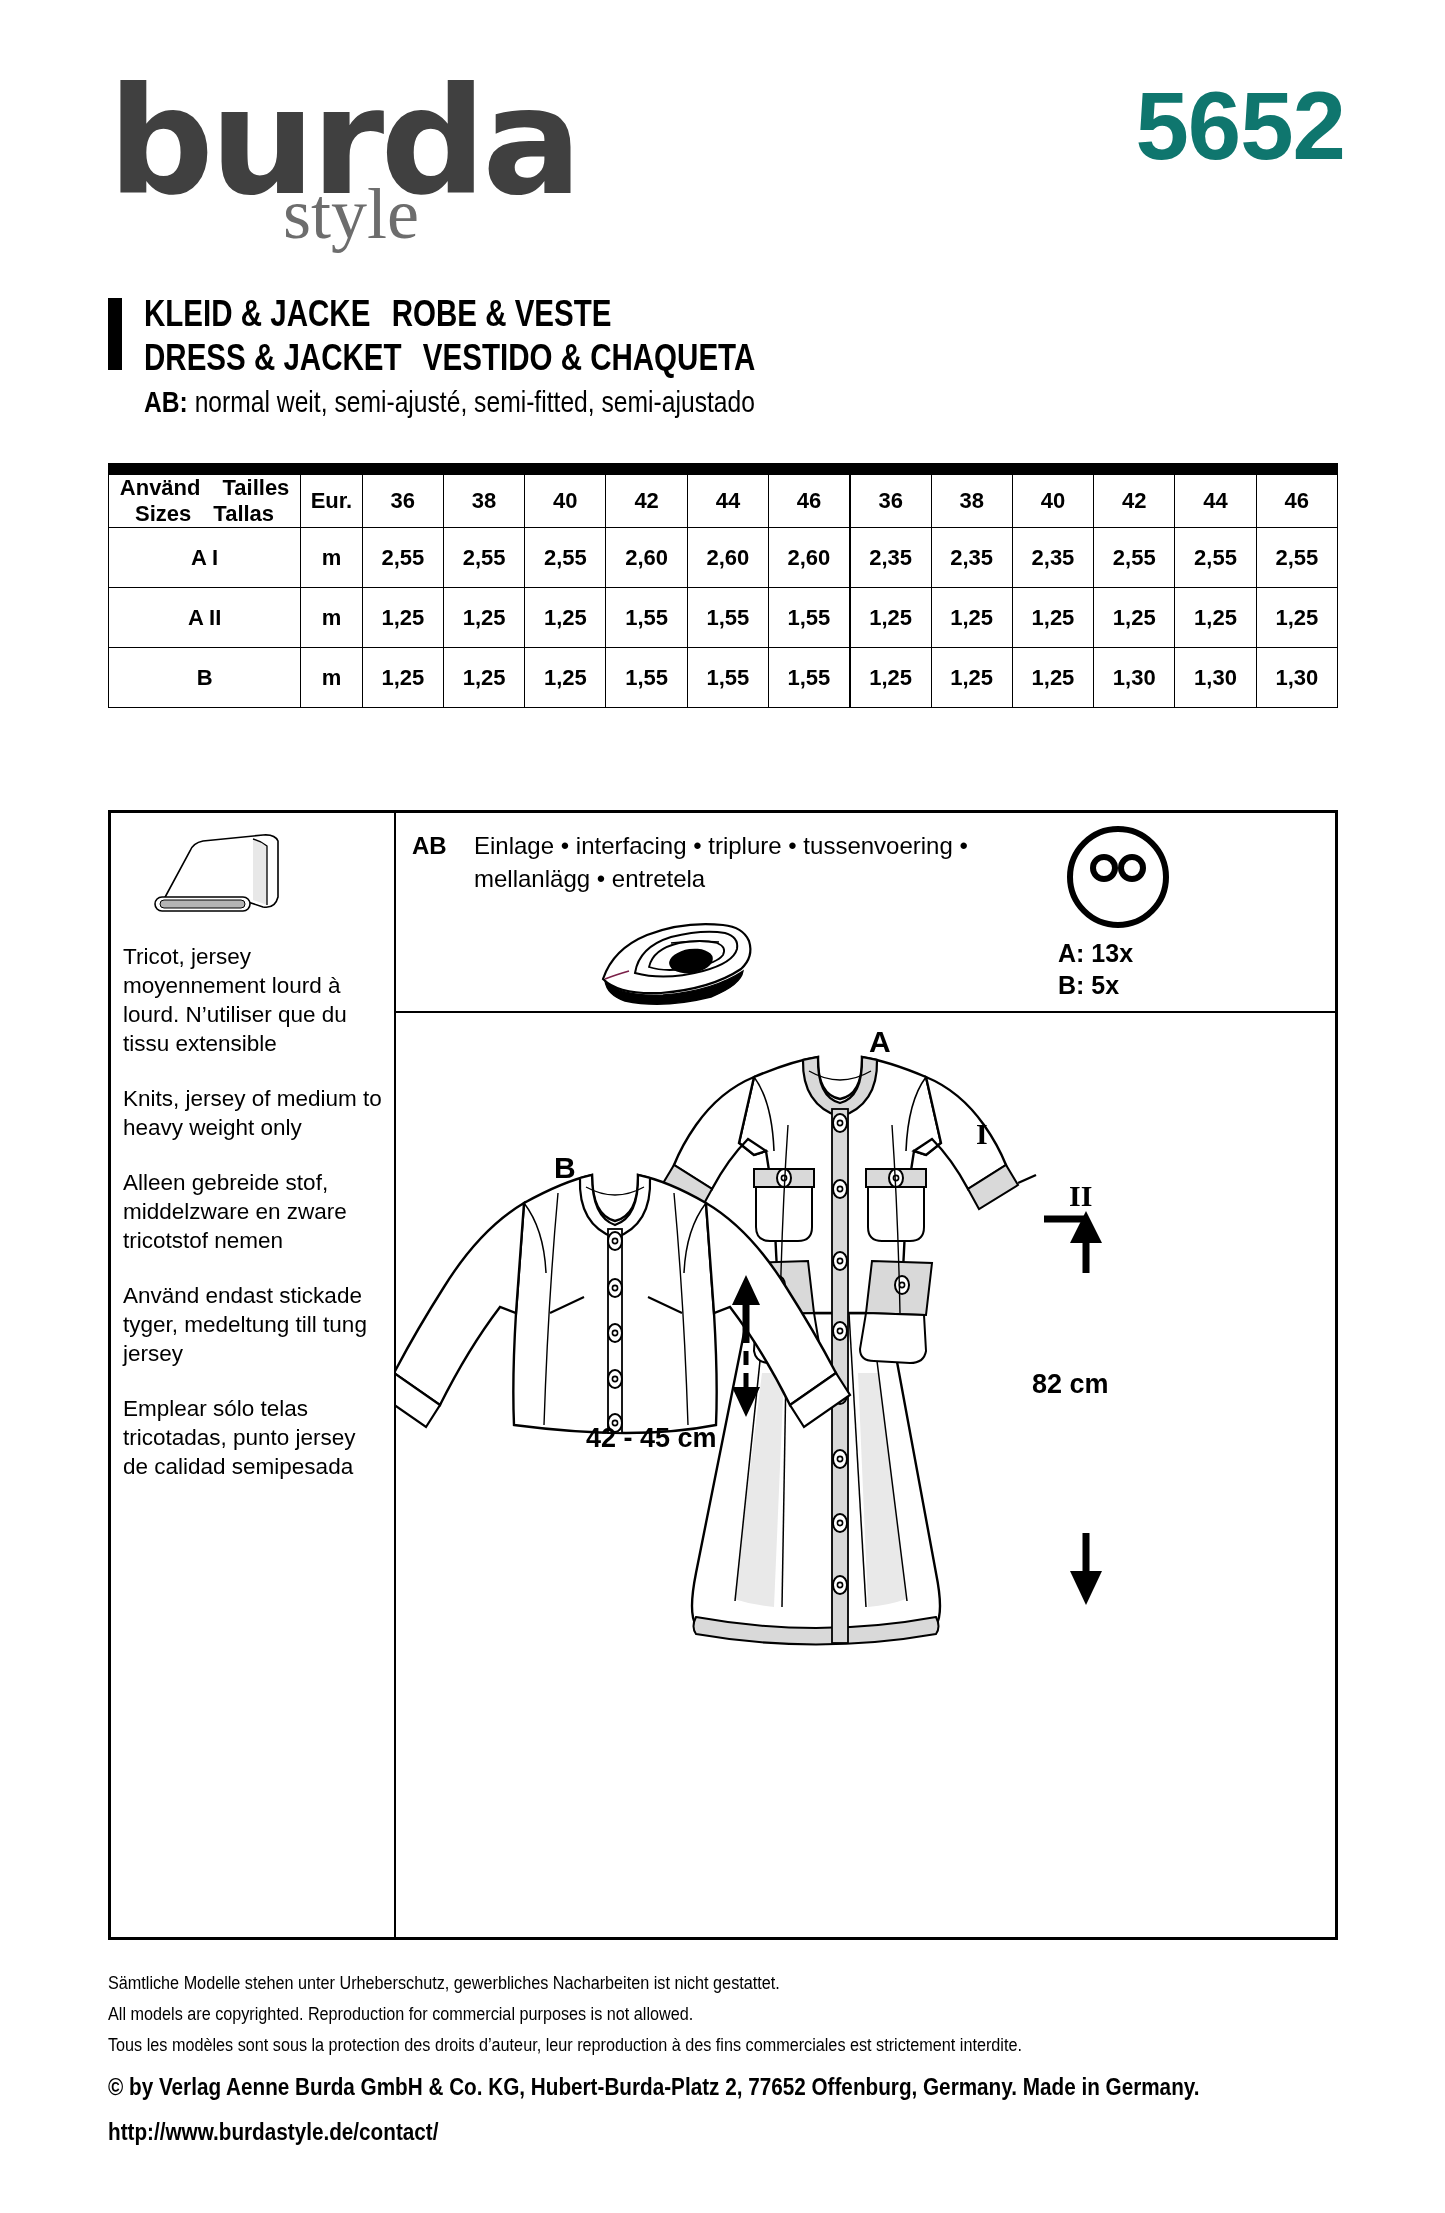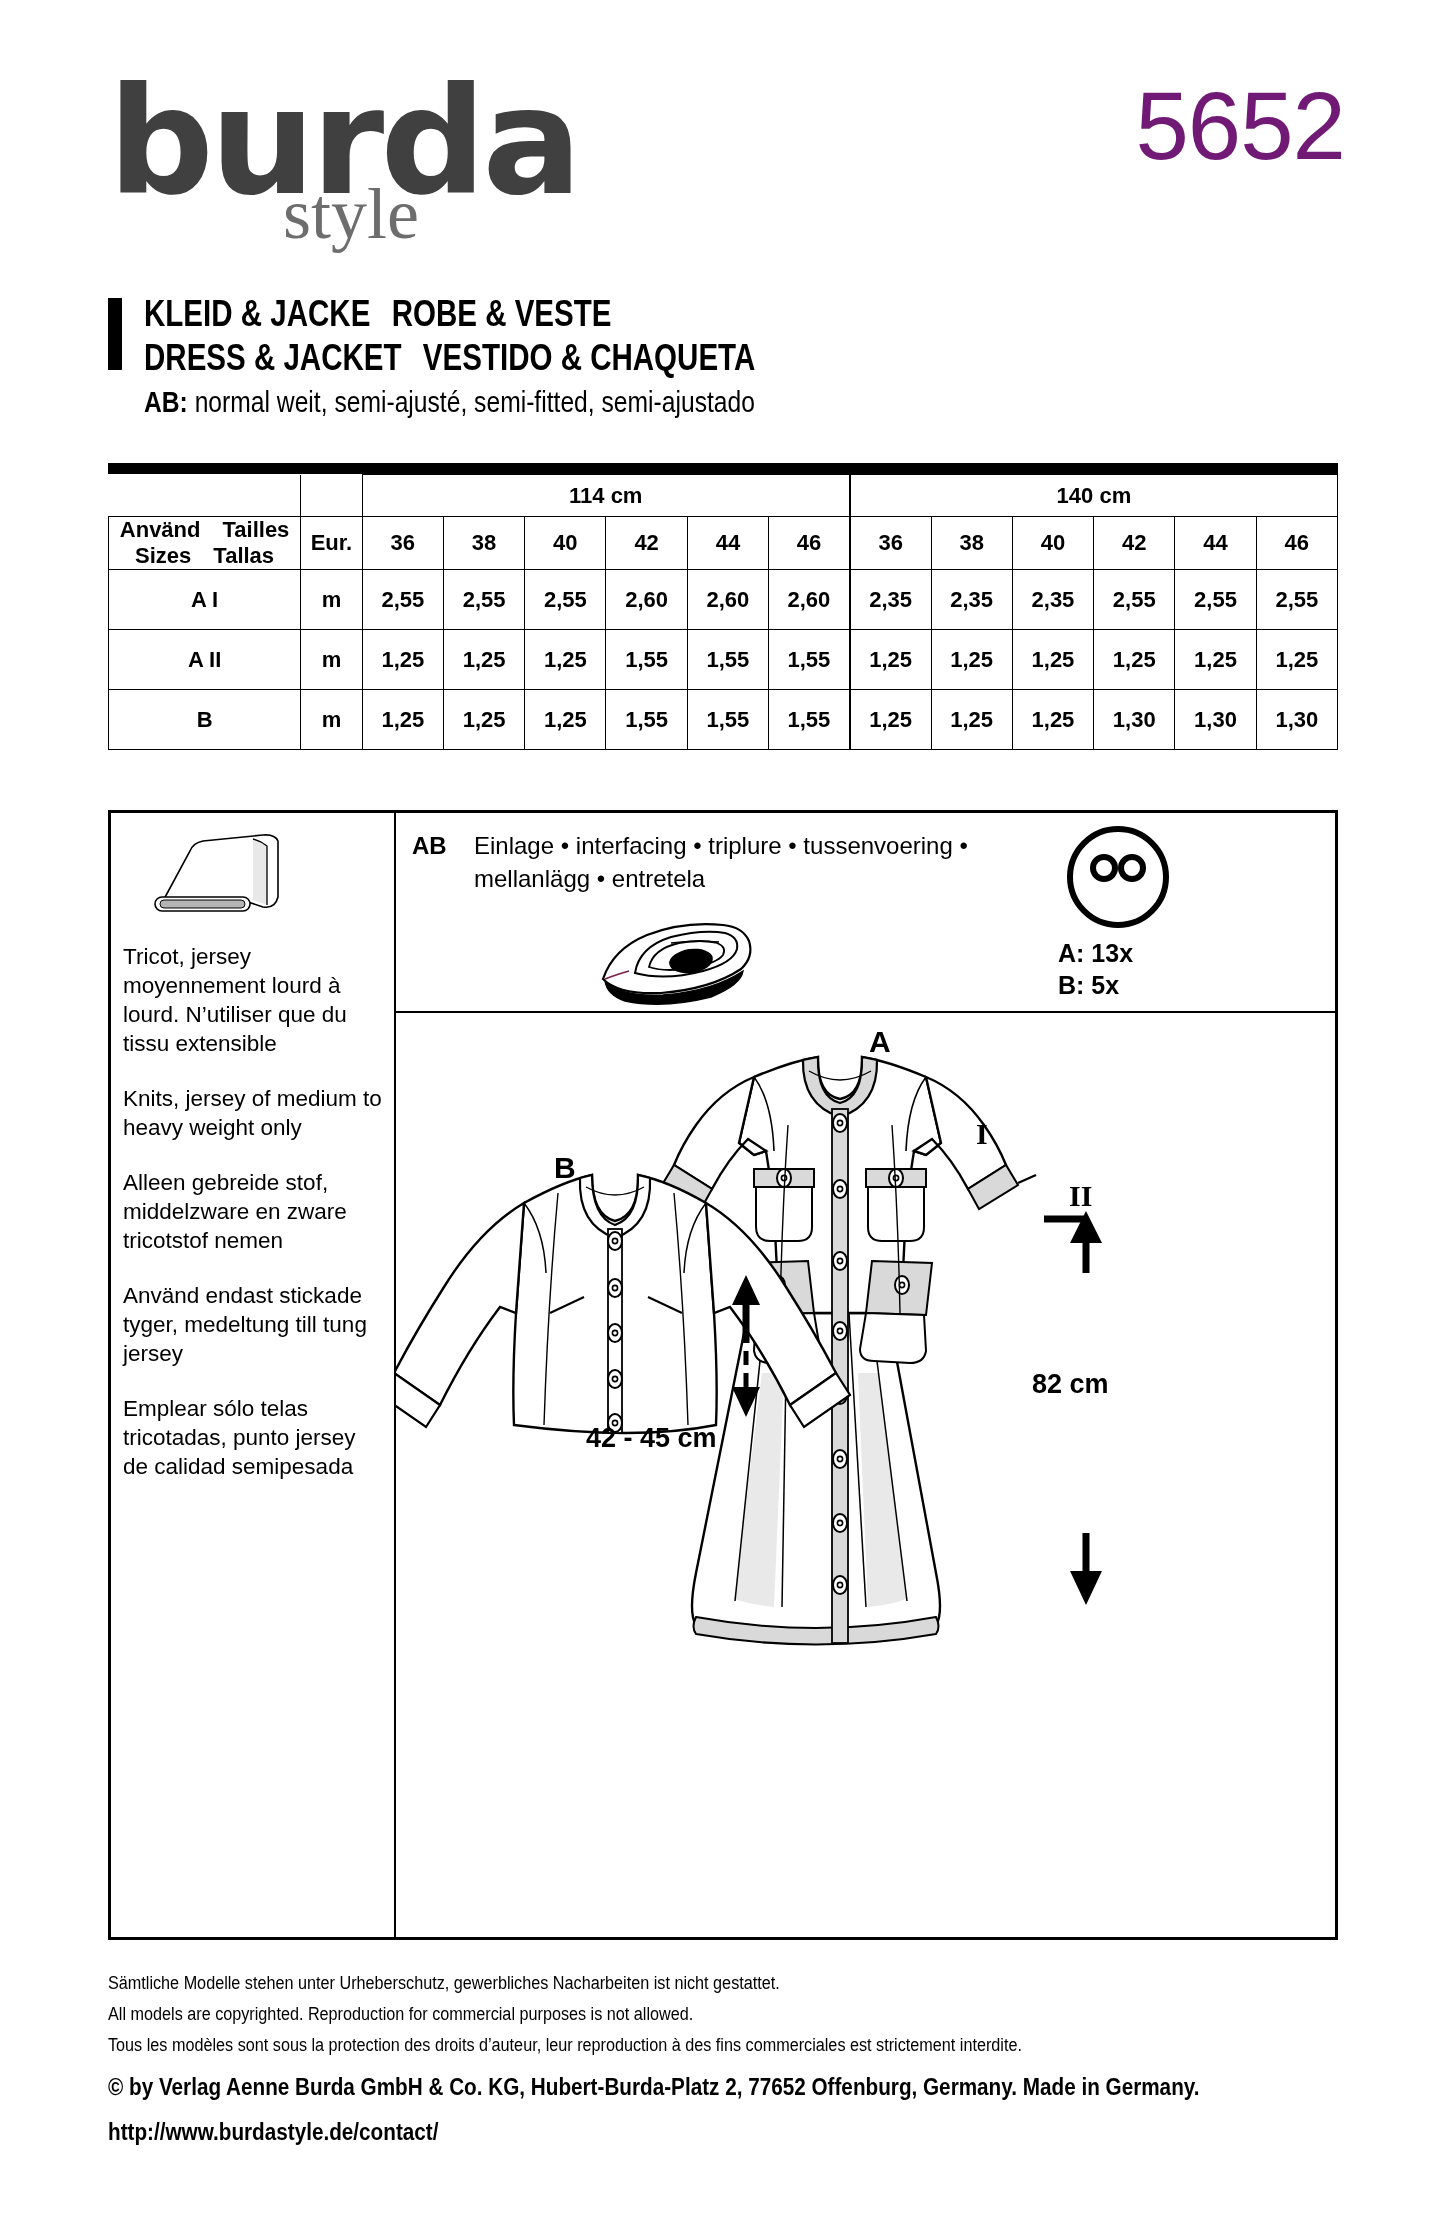--- a/index.html
+++ b/index.html
@@ -45,24 +45,24 @@
     font-family: "Liberation Serif", serif;
     font-size: 72px;
     color: #6d6d6d;
     line-height: 72px;
   }
   .pattern-number {
     position: absolute;
     right: 100px; top: 78px;
     font-family: "Liberation Sans", sans-serif;
     font-size: 96px;
-    font-weight: normal;
+    font-weight: bold;
     letter-spacing: -1px;
     line-height: 96px;
-    color: #701a75;
+    color: #0f766e;
   }
 
   
   .title-block {
     position: absolute;
     left: 108px; top: 292px;
     width: 1230px;
   }
   .title-bar {
     position: absolute;
@@ -268,26 +268,20 @@
       <div class="subtitle-row">
         <b>AB:</b><span> normal weit, semi-ajusté, semi-fitted, semi-ajustado</span>
       </div>
     </div>
   </div>
 
   <div class="table-wrap">
     <div class="tbl-topbar"></div>
     <table class="fabric">
       <tbody>
-          <tr>
-        <td class="blank-cell" style="border-left:none;border-top:none;"></td>
-        <td class="blank-cell" style="border-left:none;border-top:none;"></td>
-        <td class="cell-width" colspan="6">114 cm</td>
-        <td class="cell-width sep-left" colspan="6">140 cm</td>
-      </tr>
       <tr>
         <td class="sizes-label">
           <span>Använd</span><span class="col2"></span><span>Tailles</span><br>
           <span>Sizes</span><span class="col2"></span><span>Tallas</span>
         </td>
         <td class="eur-cell">Eur.</td>
         <td class="size-cell">36</td>
         <td class="size-cell">38</td>
         <td class="size-cell">40</td>
         <td class="size-cell">42</td>

